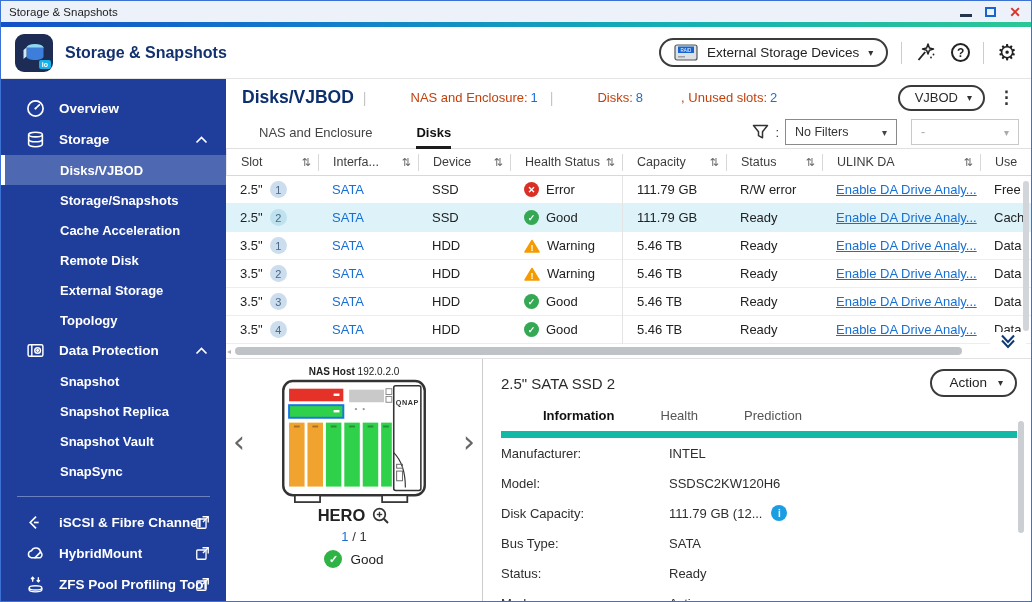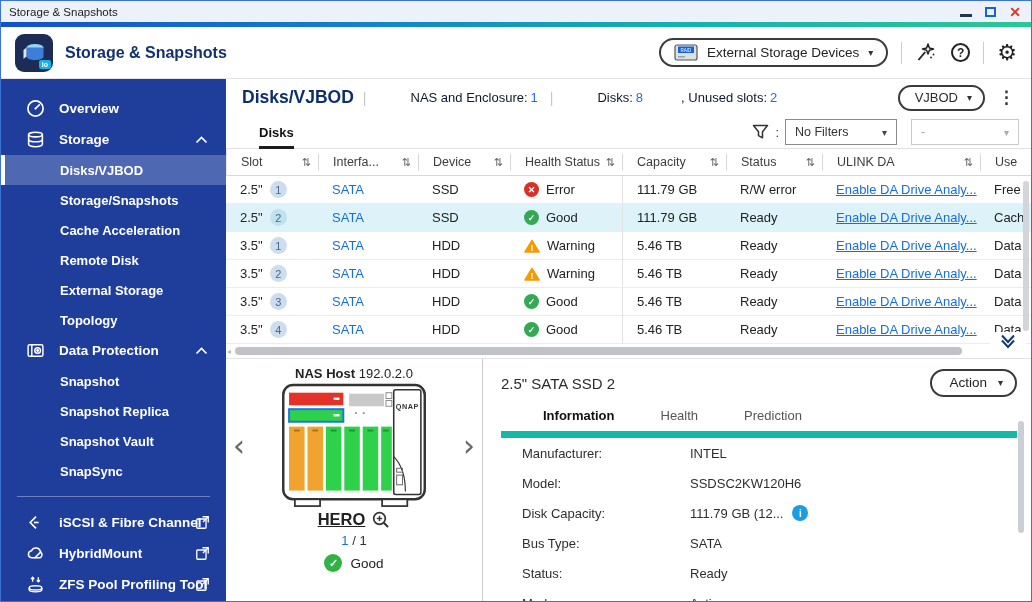--- a/index.html
+++ b/index.html
@@ -42,21 +42,21 @@
   .side-sub.selected { background:#4e68b2; }
   .side-sub.selected::before { content:""; position:absolute; left:0; top:0; bottom:0; width:4px; background:#fff; }
   .side-divider { height:1px; background:rgba(255,255,255,.35); margin:10px 16px; }
 
   
   .main { flex:1; display:flex; flex-direction:column; min-width:0; position:relative; background:#fff; }
 
   .mainheader { height:37px; display:flex; align-items:center; padding:0 10px 0 16px; flex-shrink:0; }
   .mh-title { font-size:17.5px; font-weight:bold; color:#0d2f6e; }
   .mh-sep { color:#c5c5c5; margin:0 9px; font-size:14px; }
-  .mh-text { font-size:13px; color:#0f172a;padding-left:35px; }
+  .mh-text { font-size:13px; color:#c2410c;padding-left:35px; }
   .mh-num { color:#1a6fd4; font-size:13px; margin:0 3px; }
   .vjbod-btn { margin-left:auto; border:2px solid #3a3a3a; border-radius:15px; padding:3px 11px 4px 15px; font-size:13px; color:#2b2b2b; display:flex; align-items:center; gap:9px; }
   .kebab { font-size:17px; color:#333; font-weight:bold; margin:0 6px 0 13px; letter-spacing:0; }
 
   .tabsrow { height:33px; display:flex; align-items:center; border-bottom:1px solid #e0e0e0; padding-left:33px; flex-shrink:0; }
   .tab { font-size:13px; color:#444; margin-right:44px; height:33px; display:flex; align-items:center; }
   .tab.active { font-weight:bold; color:#111; border-bottom:3px solid #1c1c1c; padding-top:3px; }
   .filtergroup { margin-left:auto; display:flex; align-items:center; margin-right:12px; gap:6px; }
   .fcolon { font-size:13px; color:#333; }
   .fselect { width:112px; height:26px; border:1px solid #8a8a8a; display:flex; align-items:center; justify-content:space-between; padding:0 9px; font-size:12.5px; color:#333; background:#fff; }
@@ -87,40 +87,40 @@
   .scrollrow { height:14px; position:relative; flex-shrink:0; }
   .h-arrow { position:absolute; left:1px; top:3px; font-size:8px; color:#b8b8b8; }
   .hthumb { position:absolute; left:9px; top:3px; height:8px; width:calc(100% - 78px); background:#bfc3c7; border-radius:4px; }
   .collapse-btn { position:absolute; right:5px; top:-12px; width:36px; height:25px; background:#fff; display:flex; flex-direction:column; align-items:center; justify-content:center; }
   .collapse-btn svg { display:block; margin-top:-6px; }
   .vthumb { position:absolute; right:2px; top:102px; width:6px; height:150px; background:#d2d5d9; border-radius:3px; z-index:5; }
 
   
   .bottompanel { flex:1; display:flex; border-top:1px solid #e2e2e2; min-height:0; }
   .bp-left { width:256px; flex-shrink:0; display:flex; flex-direction:column; align-items:center; padding-top:7px; }
-  .nas-host { font-size:13px; color:#222; }
+  .nas-host { font-size:10px; color:#222; }
   .nas-host b { font-weight:bold; }
   .carousel { display:flex; align-items:center; justify-content:space-between; width:100%; padding:0 5px; margin-top:2px; }
   .chev { font-size:30px; color:#666; line-height:1; width:16px; text-align:center; font-family:"DejaVu Sans",sans-serif; }
-  .nas-name { font-size:16.5px; font-weight:bold; color:#222; display:flex; align-items:center; gap:7px; margin-top:1px;text-decoration:underline; }
+  .nas-name { font-size:16.5px; font-weight:bold; color:#222; display:flex; align-items:center; gap:7px; margin-top:1px; }
   .nas-page { font-size:13px; color:#333; margin-top:4px; }
   .nas-page .cur { color:#1a6fd4; }
   .nas-status { display:flex; align-items:center; gap:8px; margin-top:6px; font-size:13.5px; color:#222; }
   .good-circle { width:18px; height:18px; border-radius:50%; background:#2eb344; color:#fff; font-size:11px; font-weight:bold; display:flex; align-items:center; justify-content:center; }
 
   .bp-right { flex:1; border-left:1px solid #ccc; position:relative; min-width:0; padding-left:18px; }
   .dr-head { display:flex; align-items:center; padding:10px 14px 0 0; }
   .dr-title { font-size:15px; color:#2b2b2b; }
   .action-btn { margin-left:auto; border:2px solid #3a3a3a; border-radius:15px; padding:4px 12px 5px 17px; font-size:13.5px; color:#222; display:flex; align-items:center; gap:11px; }
   .dr-tabs { display:flex; margin-top:11px; padding-left:42px; padding-bottom:8px; margin-right:14px; border-bottom:7px solid #14b8a6; font-size:13px; color:#555; }
   .dr-tab { margin-right:46px; }
   .dr-tab.active { font-weight:bold; color:#111; }
   .dr-tab:last-child { margin-right:12px; }
   .f-row { display:flex; align-items:center; height:30px; font-size:13px; color:#2e2e2e; }
-  .f-label { width:168px; flex-shrink:0;margin-left:21px; }
+  .f-label { width:168px; flex-shrink:0; }
   .f-value { display:flex; align-items:center; gap:9px; }
   .info-ic { width:16px; height:16px; border-radius:50%; background:#1b9de2; color:#fff; font-size:10px; font-weight:bold; display:flex; align-items:center; justify-content:center; }
   .dr-scroll { position:absolute; right:7px; top:62px; width:6px; height:112px; background:#cbcfd3; border-radius:3px; }
 </style>
 </head>
 <body>
 
 <div class="window">
 
   <div class="titlebar">
@@ -308,20 +308,21 @@
         <span class="mh-text">, Unused slots:</span>
         <span class="mh-num">2</span>
         <span class="vjbod-btn">
           <span>VJBOD</span>
           <span class="caret">▾</span>
         </span>
         <span class="kebab">⋮</span>
       </div>
 
       <div class="tabsrow">
+        <span class="tab">NAS and Enclosure</span>
         <span class="tab active">Disks</span>
         <span class="filtergroup">
           <svg width="17" height="16" viewBox="0 0 17 16">
             <path d="M1.5 1.5 H15.5 L10.5 7.8 V13.8 L6.5 11.6 V7.8 Z" fill="none" stroke="#333" stroke-width="1.5" stroke-linejoin="round"></path>
           </svg>
           <span class="fcolon">:</span>
           <span class="fselect">
             <span>No Filters</span>
             <span class="caret">▾</span>
           </span>

